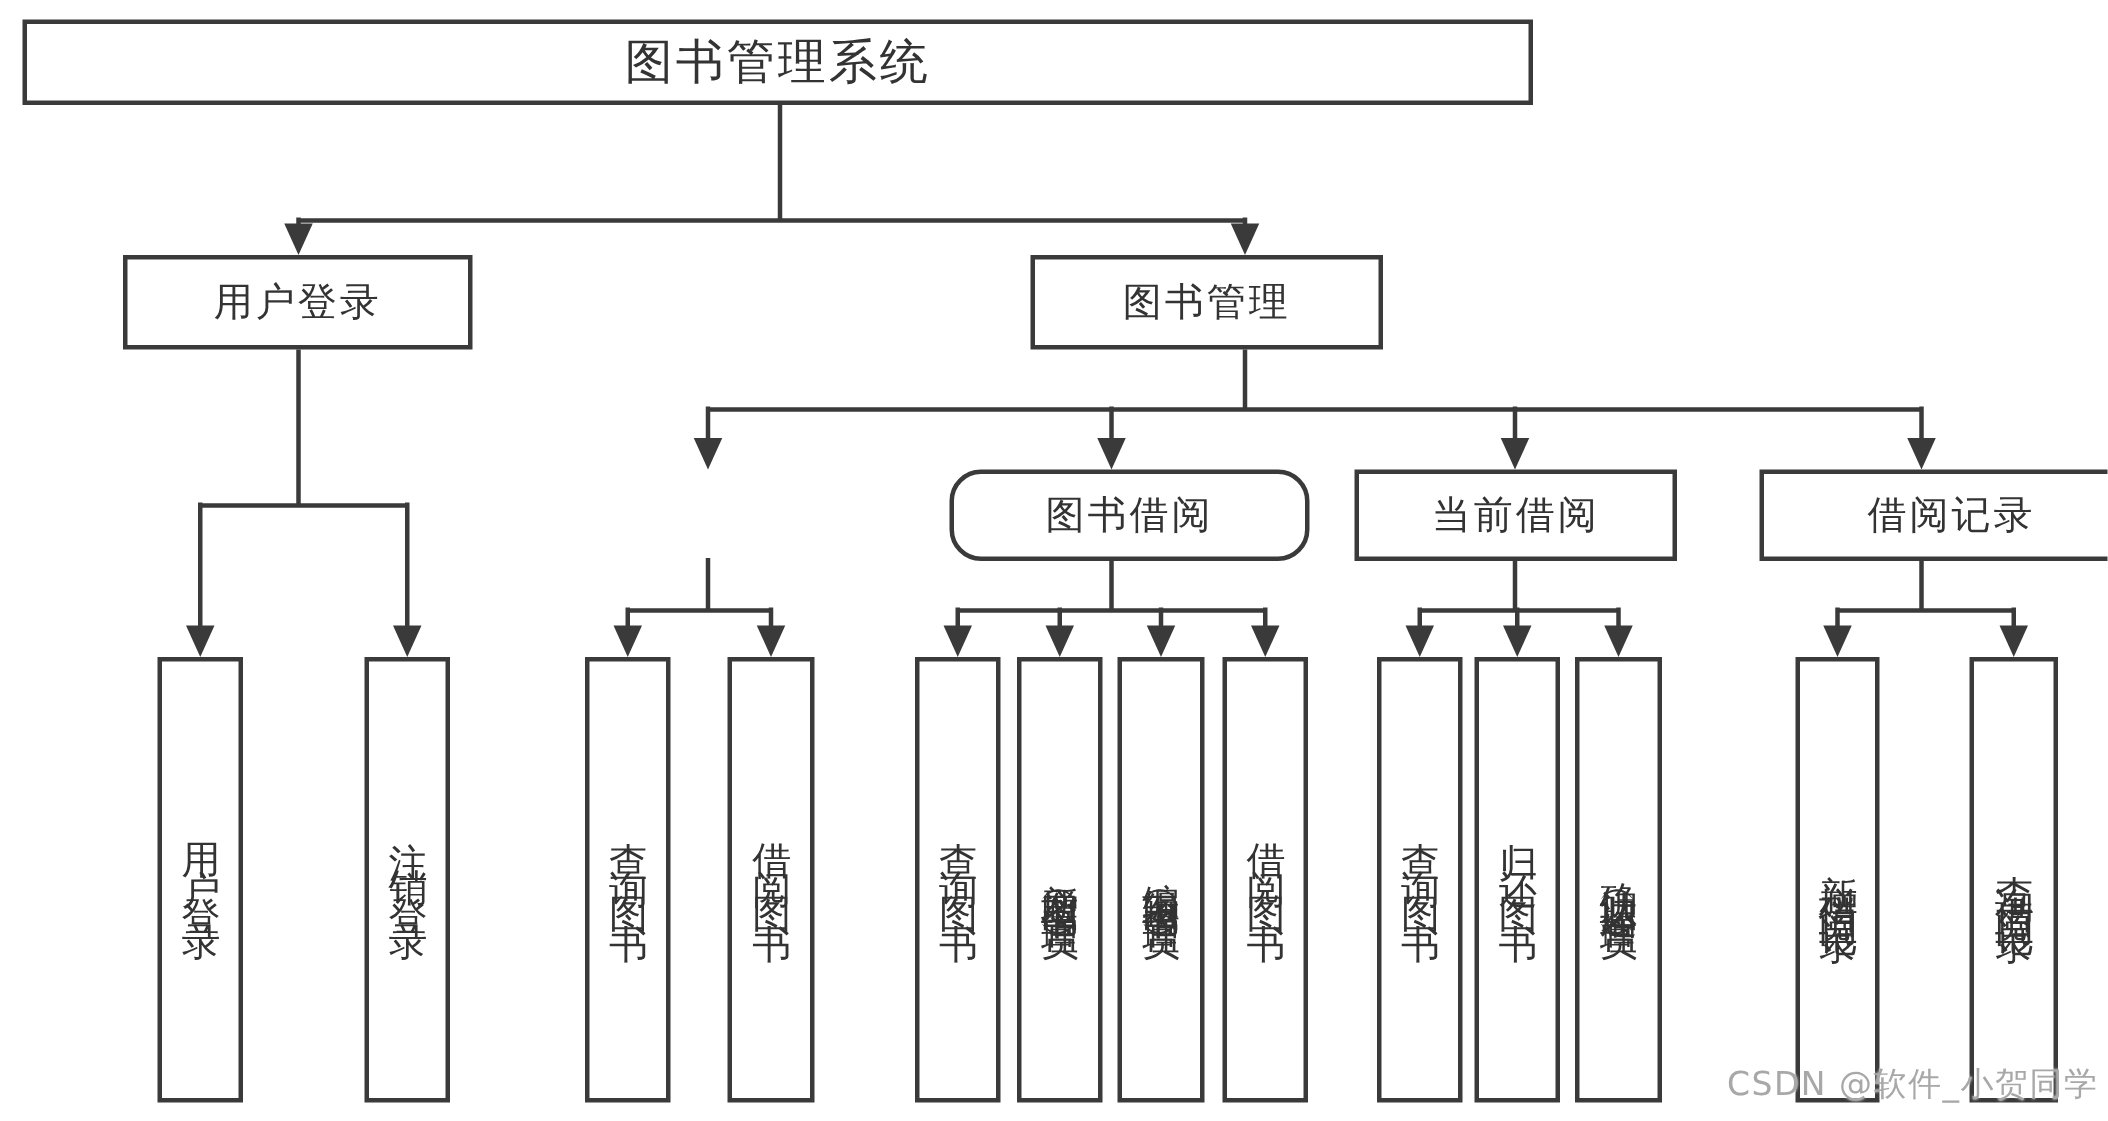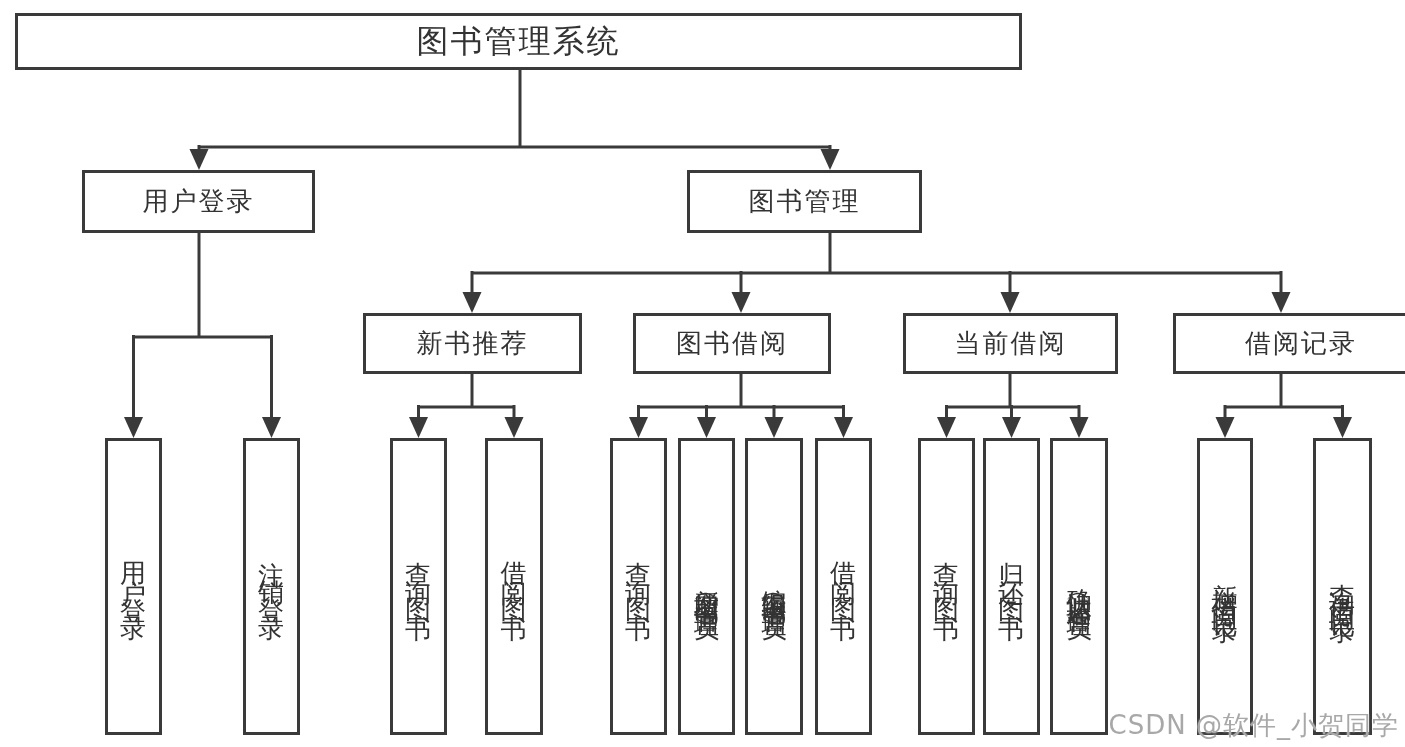--- a/index.html
+++ b/index.html
@@ -47,21 +47,21 @@
     font-size: 26px;
     line-height: 1;
   }
   .sp4 { letter-spacing: 18px; padding-bottom: 20px; }
   .sp6 { letter-spacing: 7px;  padding-bottom: 6px; }
   .sp9 { font-size: 25px; letter-spacing: 4px; }
   .watermark {
     position: absolute;
     right: 6px;
     top: 708px;
-    font-size: 26px;
+    font-size: 22px;
     color: #a8a8a8;
     letter-spacing: 1px;
     white-space: nowrap;
     z-index: 2;
     text-shadow: 0 0 2px #ffffff;
   }
 </style>
 </head>
 <body>
 
@@ -120,22 +120,21 @@
       <path d="M1069.5 417 L1088.5 417 L1079 438 Z" fill="#3a3a3a"></path>
       <path d="M1215.5 417 L1234.5 417 L1225 438 Z" fill="#3a3a3a"></path>
       <path d="M1333 417 L1352 417 L1342.5 438 Z" fill="#3a3a3a"></path>
     </svg>
 
   <div class="box root-node" style="left:15px; top:13px; width:1007px; height:57px;">图书管理系统</div>
 
   <div class="box h-node" style="left:82px; top:170px; width:233px; height:63px;">用户登录</div>
   <div class="box h-node" style="left:687px; top:170px; width:235px; height:63px;">图书管理</div>
 
-  <div class="box h-node" style="left:363px; top:313px; width:219px; height:61px;">新书推荐</div>
-  <div class="box h-node" style="left:633px; top:313px; width:198px; height:61px;">图书借阅</div>
+  <div class="box h-node" style="left:633px; top:313px; width:240px; height:61px;border-radius:21px;">图书借阅</div>
   <div class="box h-node" style="left:903px; top:313px; width:215px; height:61px;">当前借阅</div>
   <div class="box h-node" style="left:1173px; top:313px; width:256px; height:61px;">借阅记录</div>
 
   <div class="box leaf sp4" style="left:105px; top:438px; width:57px; height:297px;">用户登录</div>
   <div class="box leaf sp4" style="left:243px; top:438px; width:57px; height:297px;">注销登录</div>
 
   <div class="box leaf sp4" style="left:390px; top:438px; width:57px; height:297px;">查询图书</div>
   <div class="box leaf sp4" style="left:485px; top:438px; width:58px; height:297px;">借阅图书</div>
 
   <div class="box leaf sp4" style="left:610px; top:438px; width:57px; height:297px;">查询图书</div>

